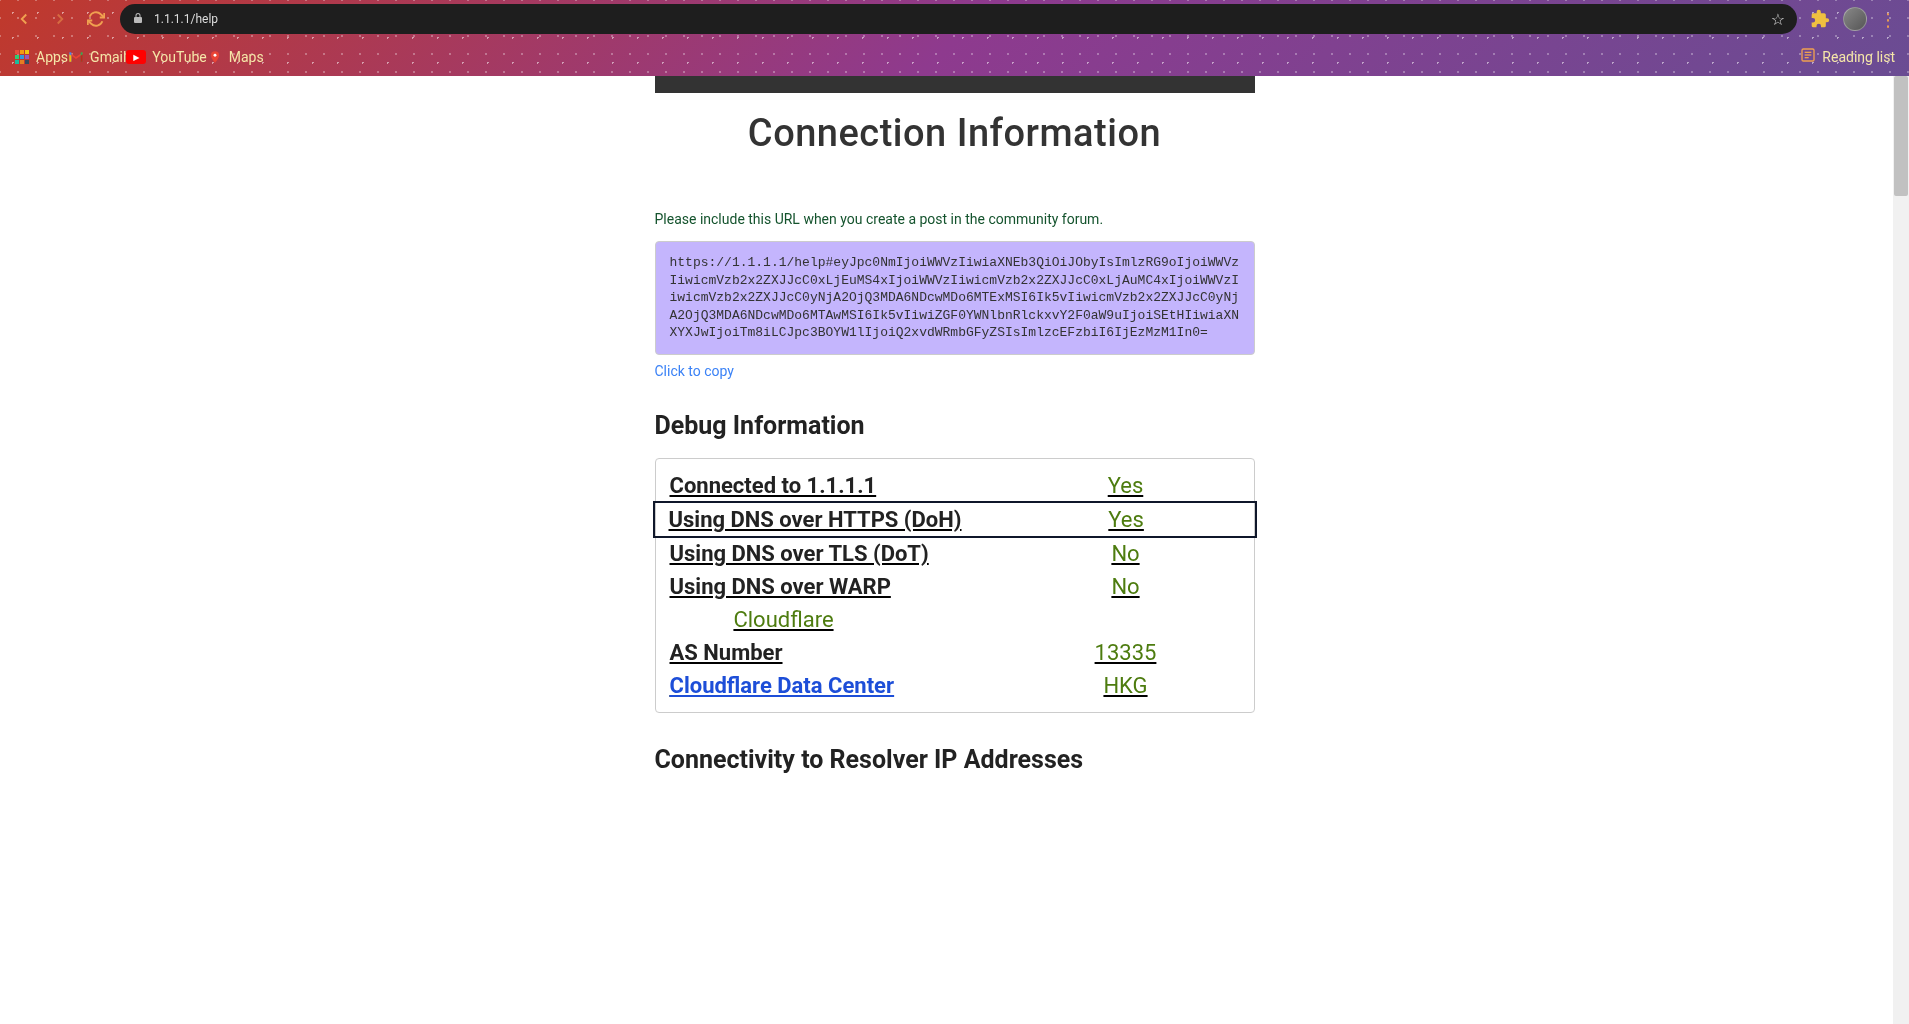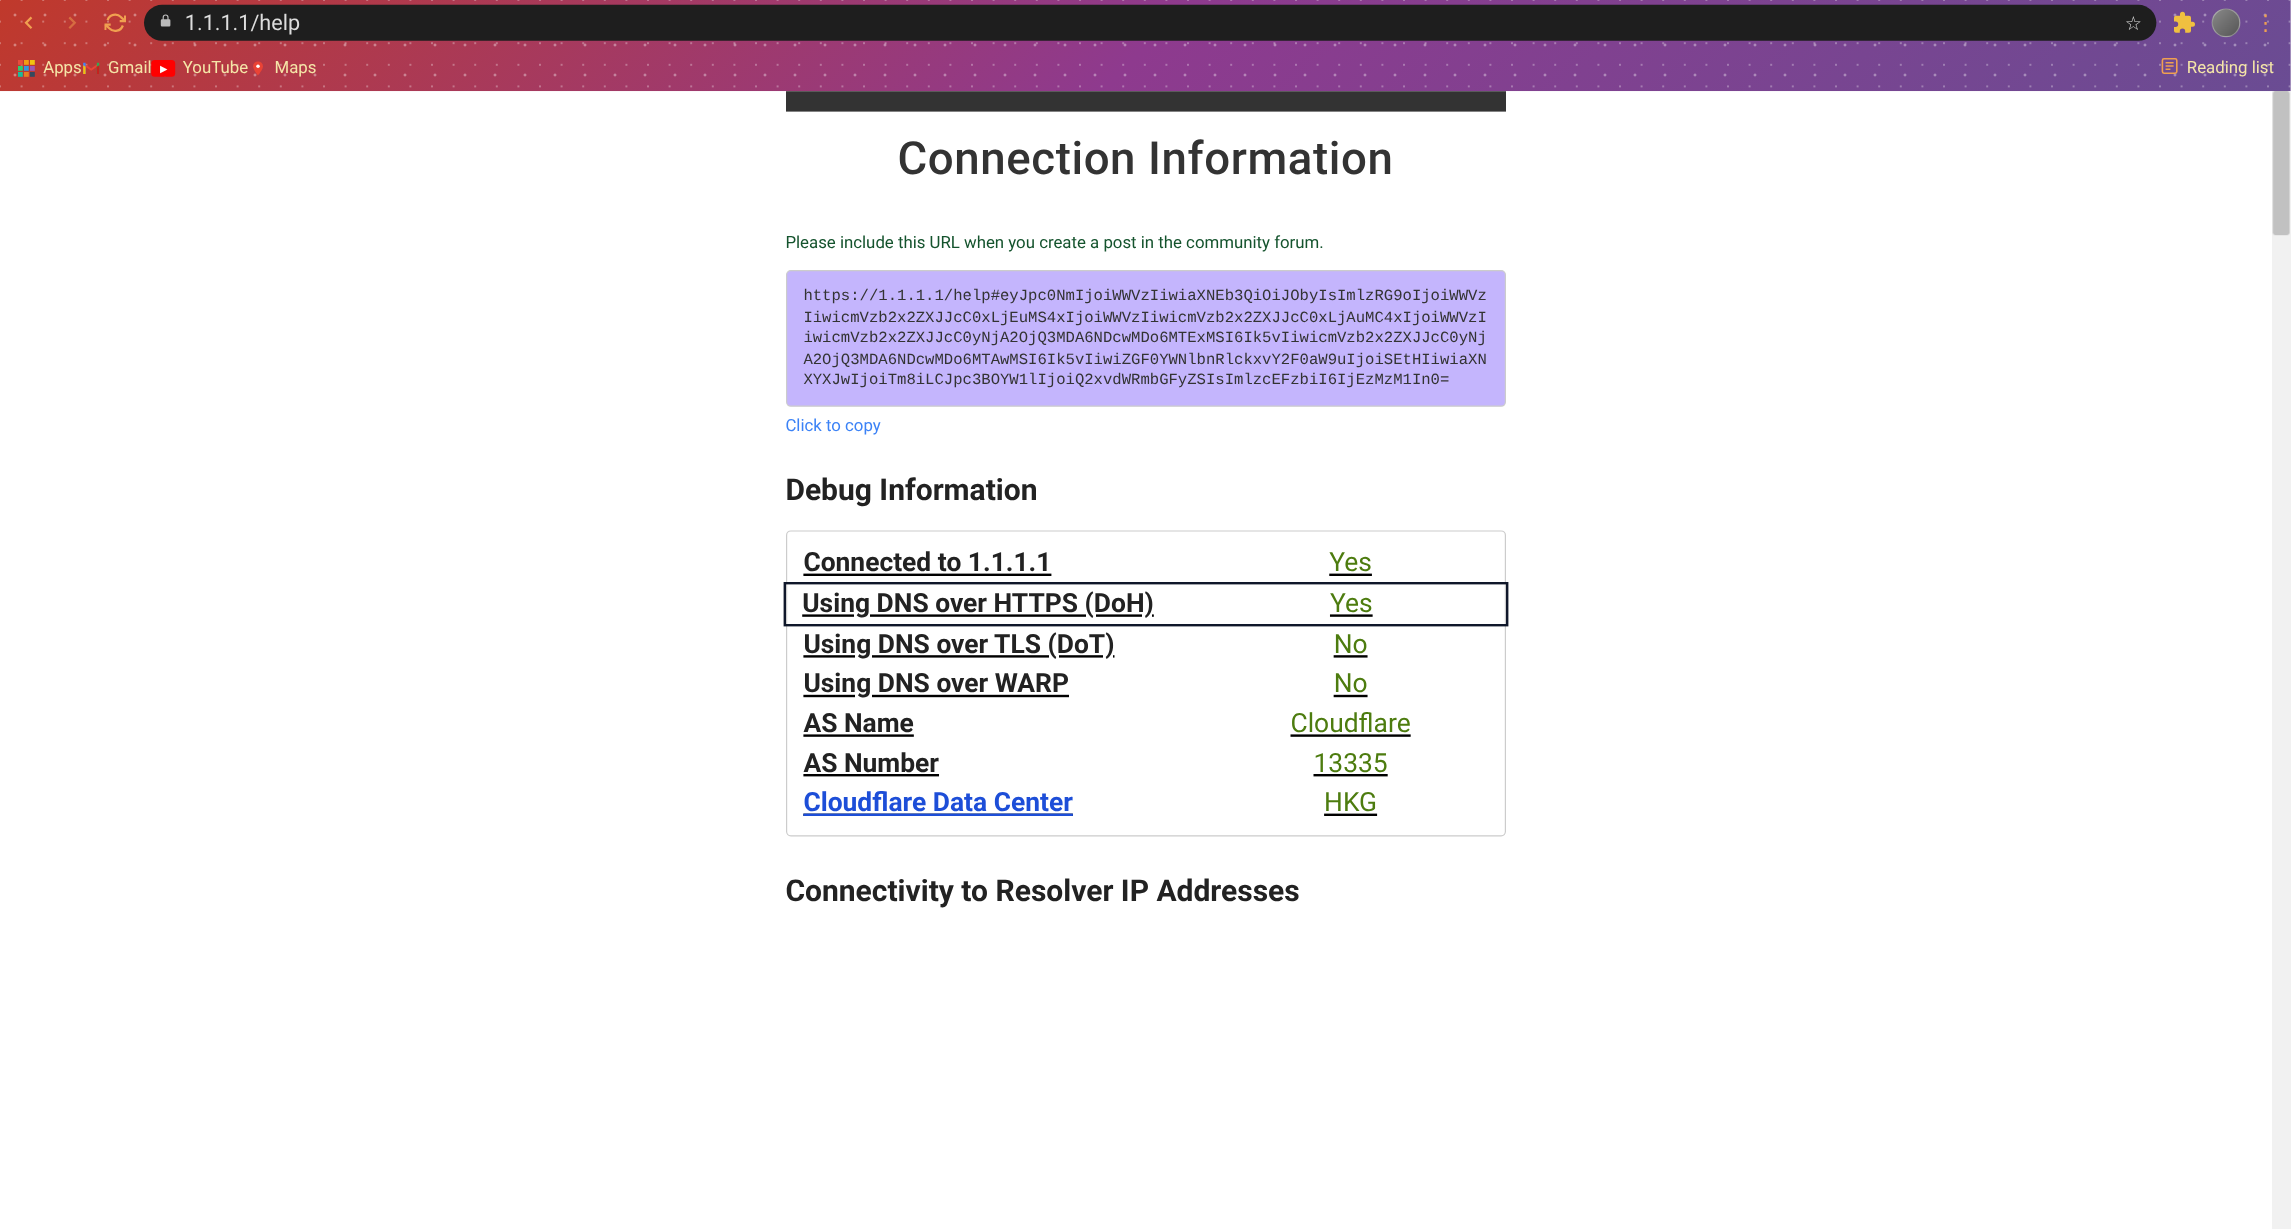--- a/index.html
+++ b/index.html
@@ -53,21 +53,21 @@
       background: #1e1e1e;
       border-radius: 16px;
       display: flex;
       align-items: center;
       padding: 4px 12px;
       height: 30px;
       gap: 10px;
       position: relative;
     }
     .url-lock { color: #bbb; font-size: 13px; }
-    .url-text { color: #ddd; font-size: 18px; flex: 1; }
+    .url-text { color: #ddd; font-size: 12px; flex: 1; }
     .url-star { color: #ddd; font-size: 16px; }
     .ext-icon { width: 22px; height: 22px; display:flex; align-items:center; justify-content:center;}
     .avatar {
       width: 24px;
       height: 24px;
       border-radius: 50%;
       background: linear-gradient(135deg, #888 0%, #555 100%);
       border: 1px solid rgba(255,255,255,0.3);
     }
     .menu-dots { color: #f0a050; font-size: 18px; cursor:pointer; }
@@ -141,21 +141,21 @@
       background: #333;
       height: 17px;
       width: 100%;
       margin-bottom: 18px;
     }
     h1.main-title {
       font-size: 38px;
       font-weight: 500;
       color: #333;
       text-align: center;
-      margin: 18px 0 40px;
+      margin: 18px 0 56px;
       letter-spacing: 0.5px;
     }
     .intro-text {
       font-size: 14px;
       color: #14532d;
       margin-bottom: 14px;
     }
     .url-box {
       border: 1px solid #ccc;
       border-radius: 4px;
@@ -345,21 +345,20 @@
       </div>
       <div class="debug-row">
         <span class="debug-label">Using DNS over TLS (DoT)</span>
         <span class="debug-value">No</span>
       </div>
       <div class="debug-row">
         <span class="debug-label">Using DNS over WARP</span>
         <span class="debug-value">No</span>
       </div>
       <div class="debug-row">
-        <span class="debug-label">AS Name</span>
         <span class="debug-value">Cloudflare</span>
       </div>
       <div class="debug-row">
         <span class="debug-label">AS Number</span>
         <span class="debug-value">13335</span>
       </div>
       <div class="debug-row">
         <span class="debug-label link">Cloudflare Data Center</span>
         <span class="debug-value">HKG</span>
       </div>

